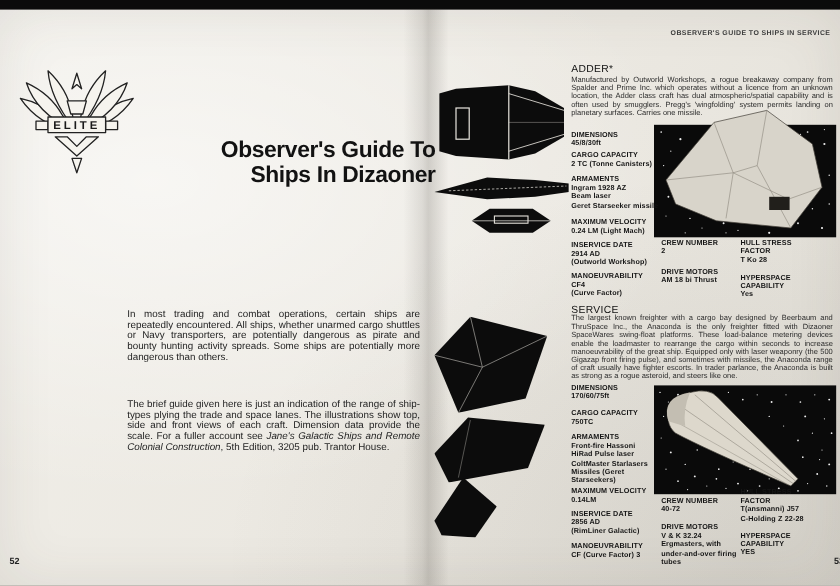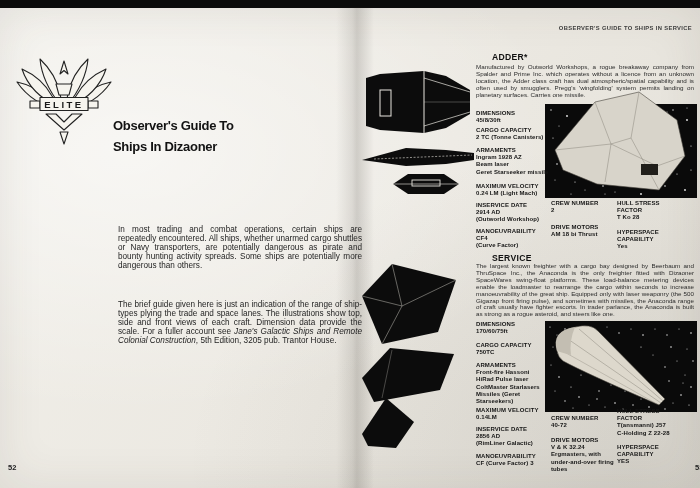--- a/index.html
+++ b/index.html
@@ -22,28 +22,28 @@
     background:linear-gradient(to right,rgba(0,0,0,0) 0%,rgba(40,35,28,.10) 42%,rgba(40,35,28,.17) 55%,rgba(0,0,0,0) 100%);
   }
   .abs{position:absolute;}
   .running-head{
     left:420px;top:25px;width:272px;text-align:right;
     font-size:5.8px;letter-spacing:.35px;color:#3d3d3d;font-weight:bold;
   }
   .page-num{font-size:7.5px;font-weight:bold;color:#222;}
   .book-title{
     left:113px;top:116px;width:250px;
-    font-size:13px;line-height:20.5px;font-weight:bold;letter-spacing:-.3px;color:#121212;
+    font-size:19px;line-height:20.5px;font-weight:bold;letter-spacing:-.3px;color:#121212;text-align:right;
   }
   .intro{ 
-    left:118px;width:244px;
-    font-size:8.2px;line-height:8.9px;text-align:justify;color:#242424;
+    left:106px;width:244px;
+    font-size:8.2px;line-height:8.9px;text-align:justify;color:#242424;margin-top:32px;
   }
   .intro .it{font-style:italic;}
-  .ship-name{font-size:8.6px;font-weight:bold;letter-spacing:.3px;color:#111;margin-left:16px;}
+  .ship-name{font-size:8.6px;font-weight:normal;letter-spacing:.3px;color:#111;}
   .ship-desc{
     width:218px;font-size:6.25px;line-height:6.9px;text-align:justify;color:#2b2b2b;
   }
   .spec{width:82px;font-size:6px;line-height:7.2px;font-weight:bold;color:#151515;letter-spacing:.1px;}
   .spec .spec-label, .spec .spec-value{white-space:pre-line;}
   .spec-w-narrow{width:66px;}
   svg{display:block;}
 </style>
 </head>
 <body>

